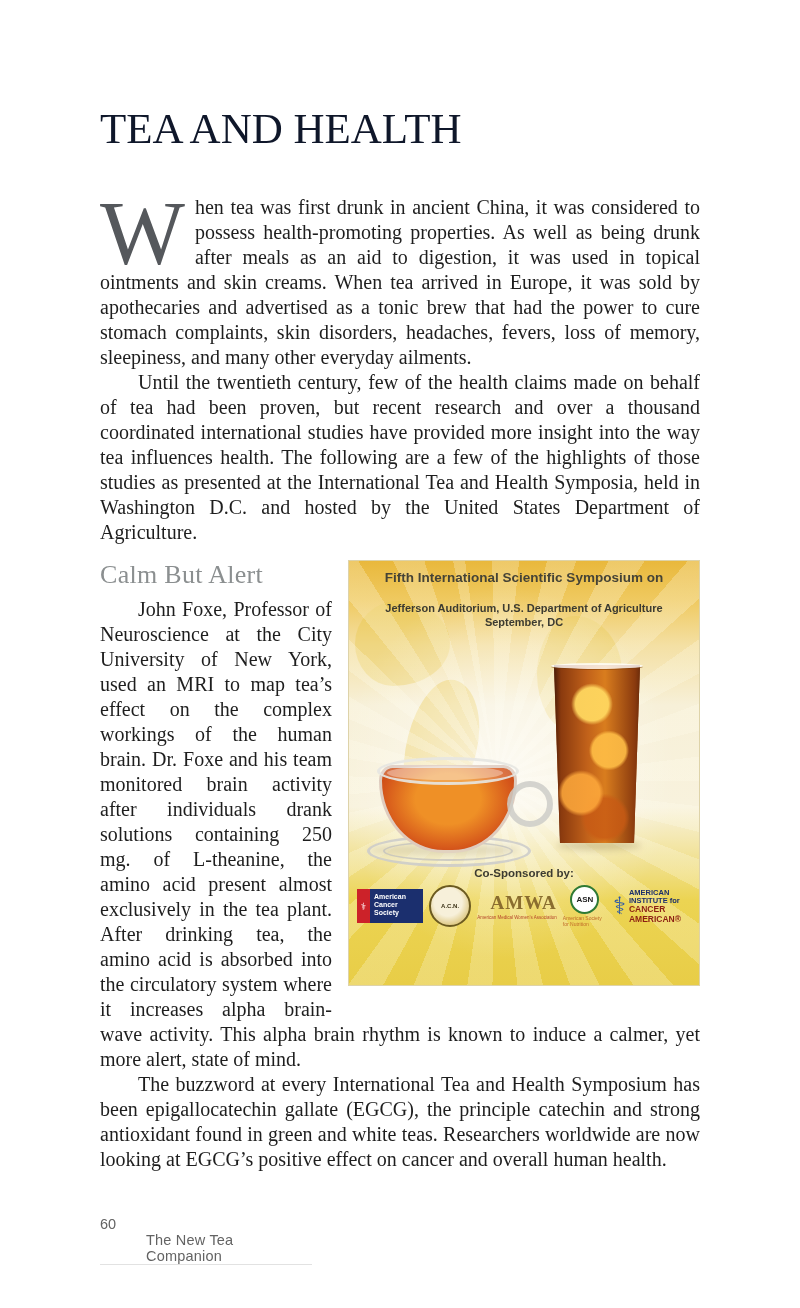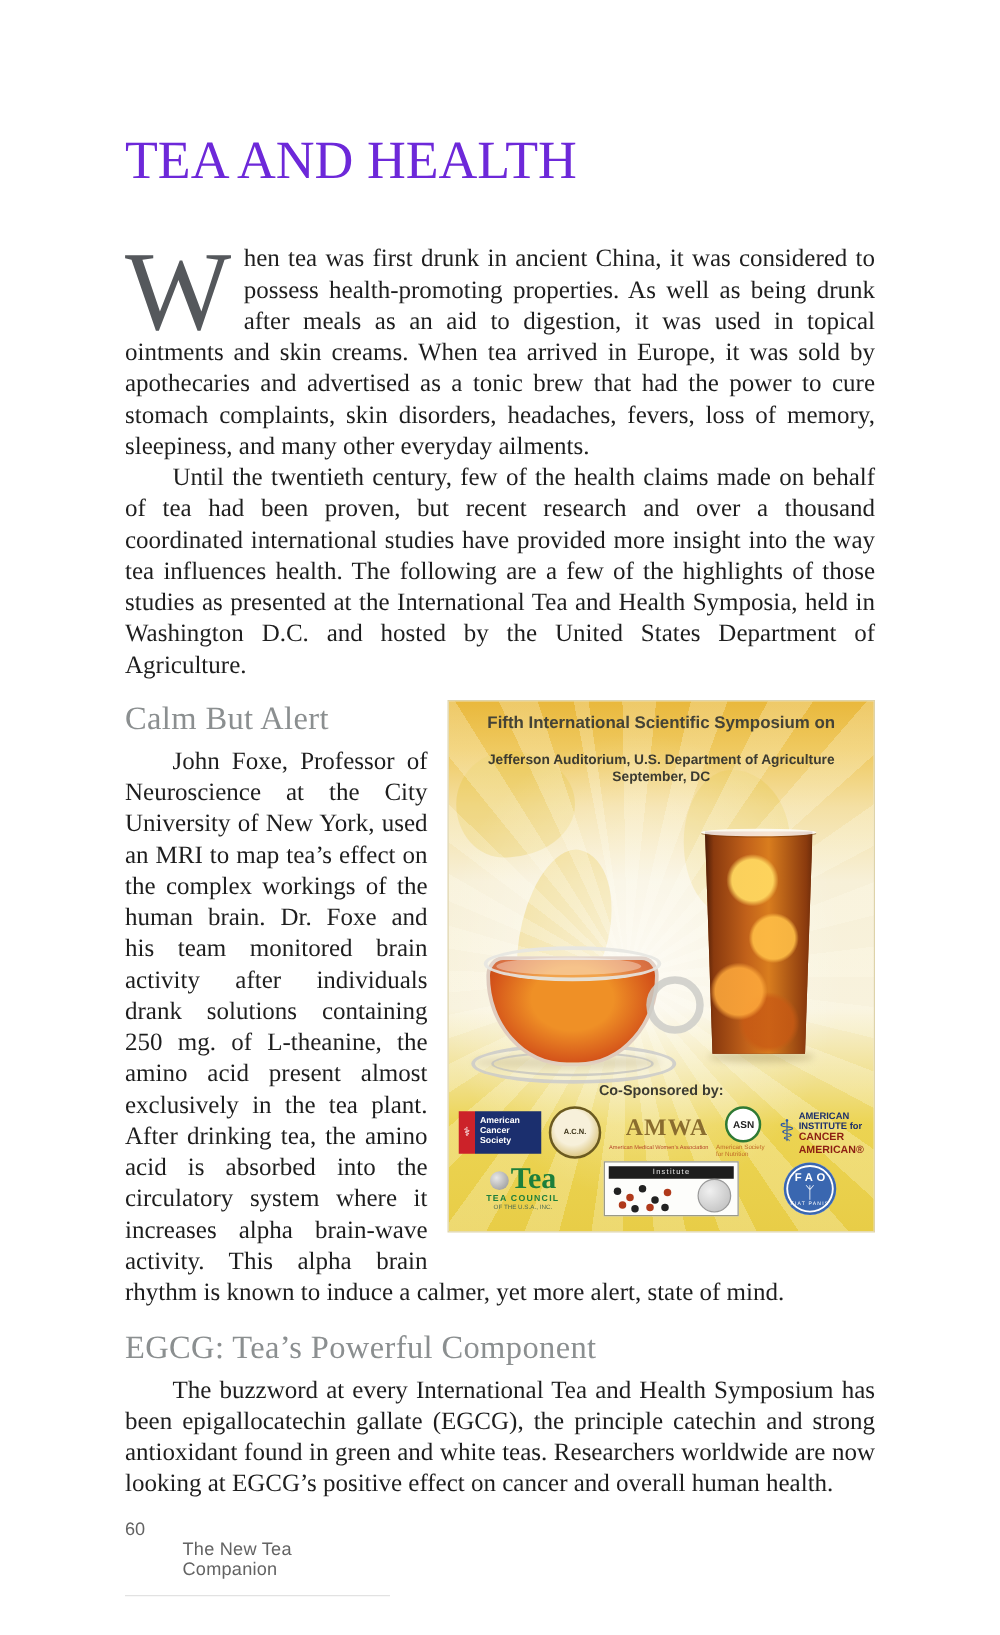--- a/index.html
+++ b/index.html
@@ -1,36 +1,36 @@
 <!DOCTYPE html>
 <html><head>
 <meta charset="utf-8">
 <style>
   html,body{margin:0;padding:0;background:#ffffff;}
   .page{position:relative;width:800px;height:1308px;background:#ffffff;overflow:hidden;
         font-family:"Liberation Serif", serif;color:#1e1e1e;}
   .content{position:absolute;left:100px;top:0;width:600px;}
 
   h1.page-title{margin:106px 0 0 0;font-weight:400;font-size:43px;line-height:1.05;
-    color:#6d28d9;letter-spacing:0px;}
+    color:#0f172a;letter-spacing:0px;}
   p.body{margin:0;font-size:20px;line-height:25px;text-align:justify;}
   p.intro1{margin-top:44px;}
   .dropcap{float:left;font-size:90px;line-height:70px;padding:4px 10px 0 0;color:#55585c;}
   p.indent{text-indent:38px;}
 
   .calm-section{margin-top:15px;}
   .calm-section:after{content:"";display:block;clear:both;}
   h2.sub{margin:0 0 7px 0;font-weight:400;font-size:26px;color:#8b8f90;letter-spacing:.3px;}
   h2.egcg{margin:16px 0 7px 0;}
 
   
   .poster{float:right;position:relative;width:340px;height:424px;margin:0 0 12px 16px;
     background:linear-gradient(180deg,#e9b83c 0%,#efc95f 9%,#f4e0a4 20%,#f7f0d8 34%,
       #f8f2dd 58%,#f0df89 72%,#ecd452 80%,#e8cd47 100%);
-    border:1px solid #ded3a9;overflow:hidden;font-family:"Liberation Sans",sans-serif;}
+    border:1px solid #ded3a9;overflow:hidden;font-family:"Liberation Sans",sans-serif;padding-left:10px;}
   .map{position:absolute;inset:0;}
   .map b{position:absolute;background:#e9c84e;border-radius:45% 55% 60% 40%/50%;}
   .blob1{left:58px;top:118px;width:70px;height:132px;opacity:.5;transform:rotate(14deg);}
   .blob2{left:6px;top:40px;width:95px;height:85px;opacity:.4;}
   .blob3{left:188px;top:55px;width:85px;height:115px;opacity:.35;}
   .rays{position:absolute;inset:0;opacity:.45;
     background:repeating-conic-gradient(from -8deg at 42% 52%,
       rgba(255,255,255,0) 0 7deg, rgba(255,253,238,.55) 7deg 14deg);}
   .glow{position:absolute;inset:0;
     background:radial-gradient(ellipse at 45% 50%, rgba(255,255,255,.65), rgba(255,255,255,0) 62%);}
@@ -122,21 +122,21 @@
   .fao{width:42px;height:42px;border-radius:50%;background:#3a67b0;color:#fff;
     display:flex;flex-direction:column;align-items:center;justify-content:center;
     box-shadow:inset 0 0 0 2px #3a67b0, inset 0 0 0 3.5px #ffffff;}
   .fao-abbr{font-size:9px;font-weight:bold;letter-spacing:3px;line-height:1;margin-left:3px;}
   .fao-wheat{font-size:13px;line-height:1;}
   .fao-motto{font-size:4px;letter-spacing:1px;}
 
   
   .footer{position:absolute;left:100px;top:1216px;width:212px;
     font-family:"Liberation Sans",sans-serif;font-size:14.5px;color:#636363;
-    border-bottom:1px solid #e2e2e2;padding-bottom:12px;}
+    border-bottom:1px solid #e2e2e2;padding-bottom:0;}
   .footer .pnum{display:inline-block;}
   .footer .btitle{display:inline-block;margin-left:46px;letter-spacing:.2px;}
 </style>
 </head>
 <body>
 
 <div class="page">
   <div class="content">
 
     <h1 class="page-title">TEA AND HEALTH</h1>
@@ -205,47 +205,26 @@
             <span class="aicr-glyph">⚕</span>
             <div class="aicr-text">
               <div>AMERICAN</div>
               <div>INSTITUTE for</div>
               <div class="aicr-red">CANCER</div>
               <div class="aicr-red">AMERICAN®</div>
             </div>
           </div>
         </div>
 
-        <div class="logo-row2">
-          <div class="teacouncil">
-            <div class="tc-row">
-              <span class="tc-globe"></span>
-              <span class="tc-word">Tea</span>
-            </div>
-            <div class="tc-l1">TEA COUNCIL</div>
-            <div class="tc-l2">OF THE U.S.A., INC.</div>
-          </div>
-          <div class="inst">
-            <div class="inst-banner">Institute</div>
-            <div class="molecule"></div>
-            <div class="coin"></div>
-          </div>
-          <div class="fao">
-            <div class="fao-abbr">FAO</div>
-            <div class="fao-wheat">ᛉ</div>
-            <div class="fao-motto">FIAT PANIS</div>
-          </div>
-        </div>
       </div>
 
       <h2 class="sub">Calm But Alert</h2>
       <p class="body indent">John Foxe, Professor of Neuroscience at the City University of New York, used an MRI to map tea’s effect on the complex workings of the human brain. Dr. Foxe and his team monitored brain activity after individuals drank solutions containing 250 mg. of L-theanine, the amino acid present almost exclusively in the tea plant. After drinking tea, the amino acid is absorbed into the circulatory system where it increases alpha brain-wave activity. This alpha brain rhythm is known to induce a calmer, yet more alert, state of mind.</p>
     </div>
 
-    <h2 class="sub egcg">EGCG: Tea’s Powerful Component</h2>
     <p class="body indent">The buzzword at every International Tea and Health Symposium has been epigallocatechin gallate (EGCG), the principle catechin and strong antioxidant found in green and white teas. Researchers worldwide are now looking at EGCG’s positive effect on cancer and overall human health.</p>
 
   </div>
 
   <div class="footer">
     <span class="pnum">60</span>
     <span class="btitle">The New Tea Companion</span>
   </div>
 </div>
 

